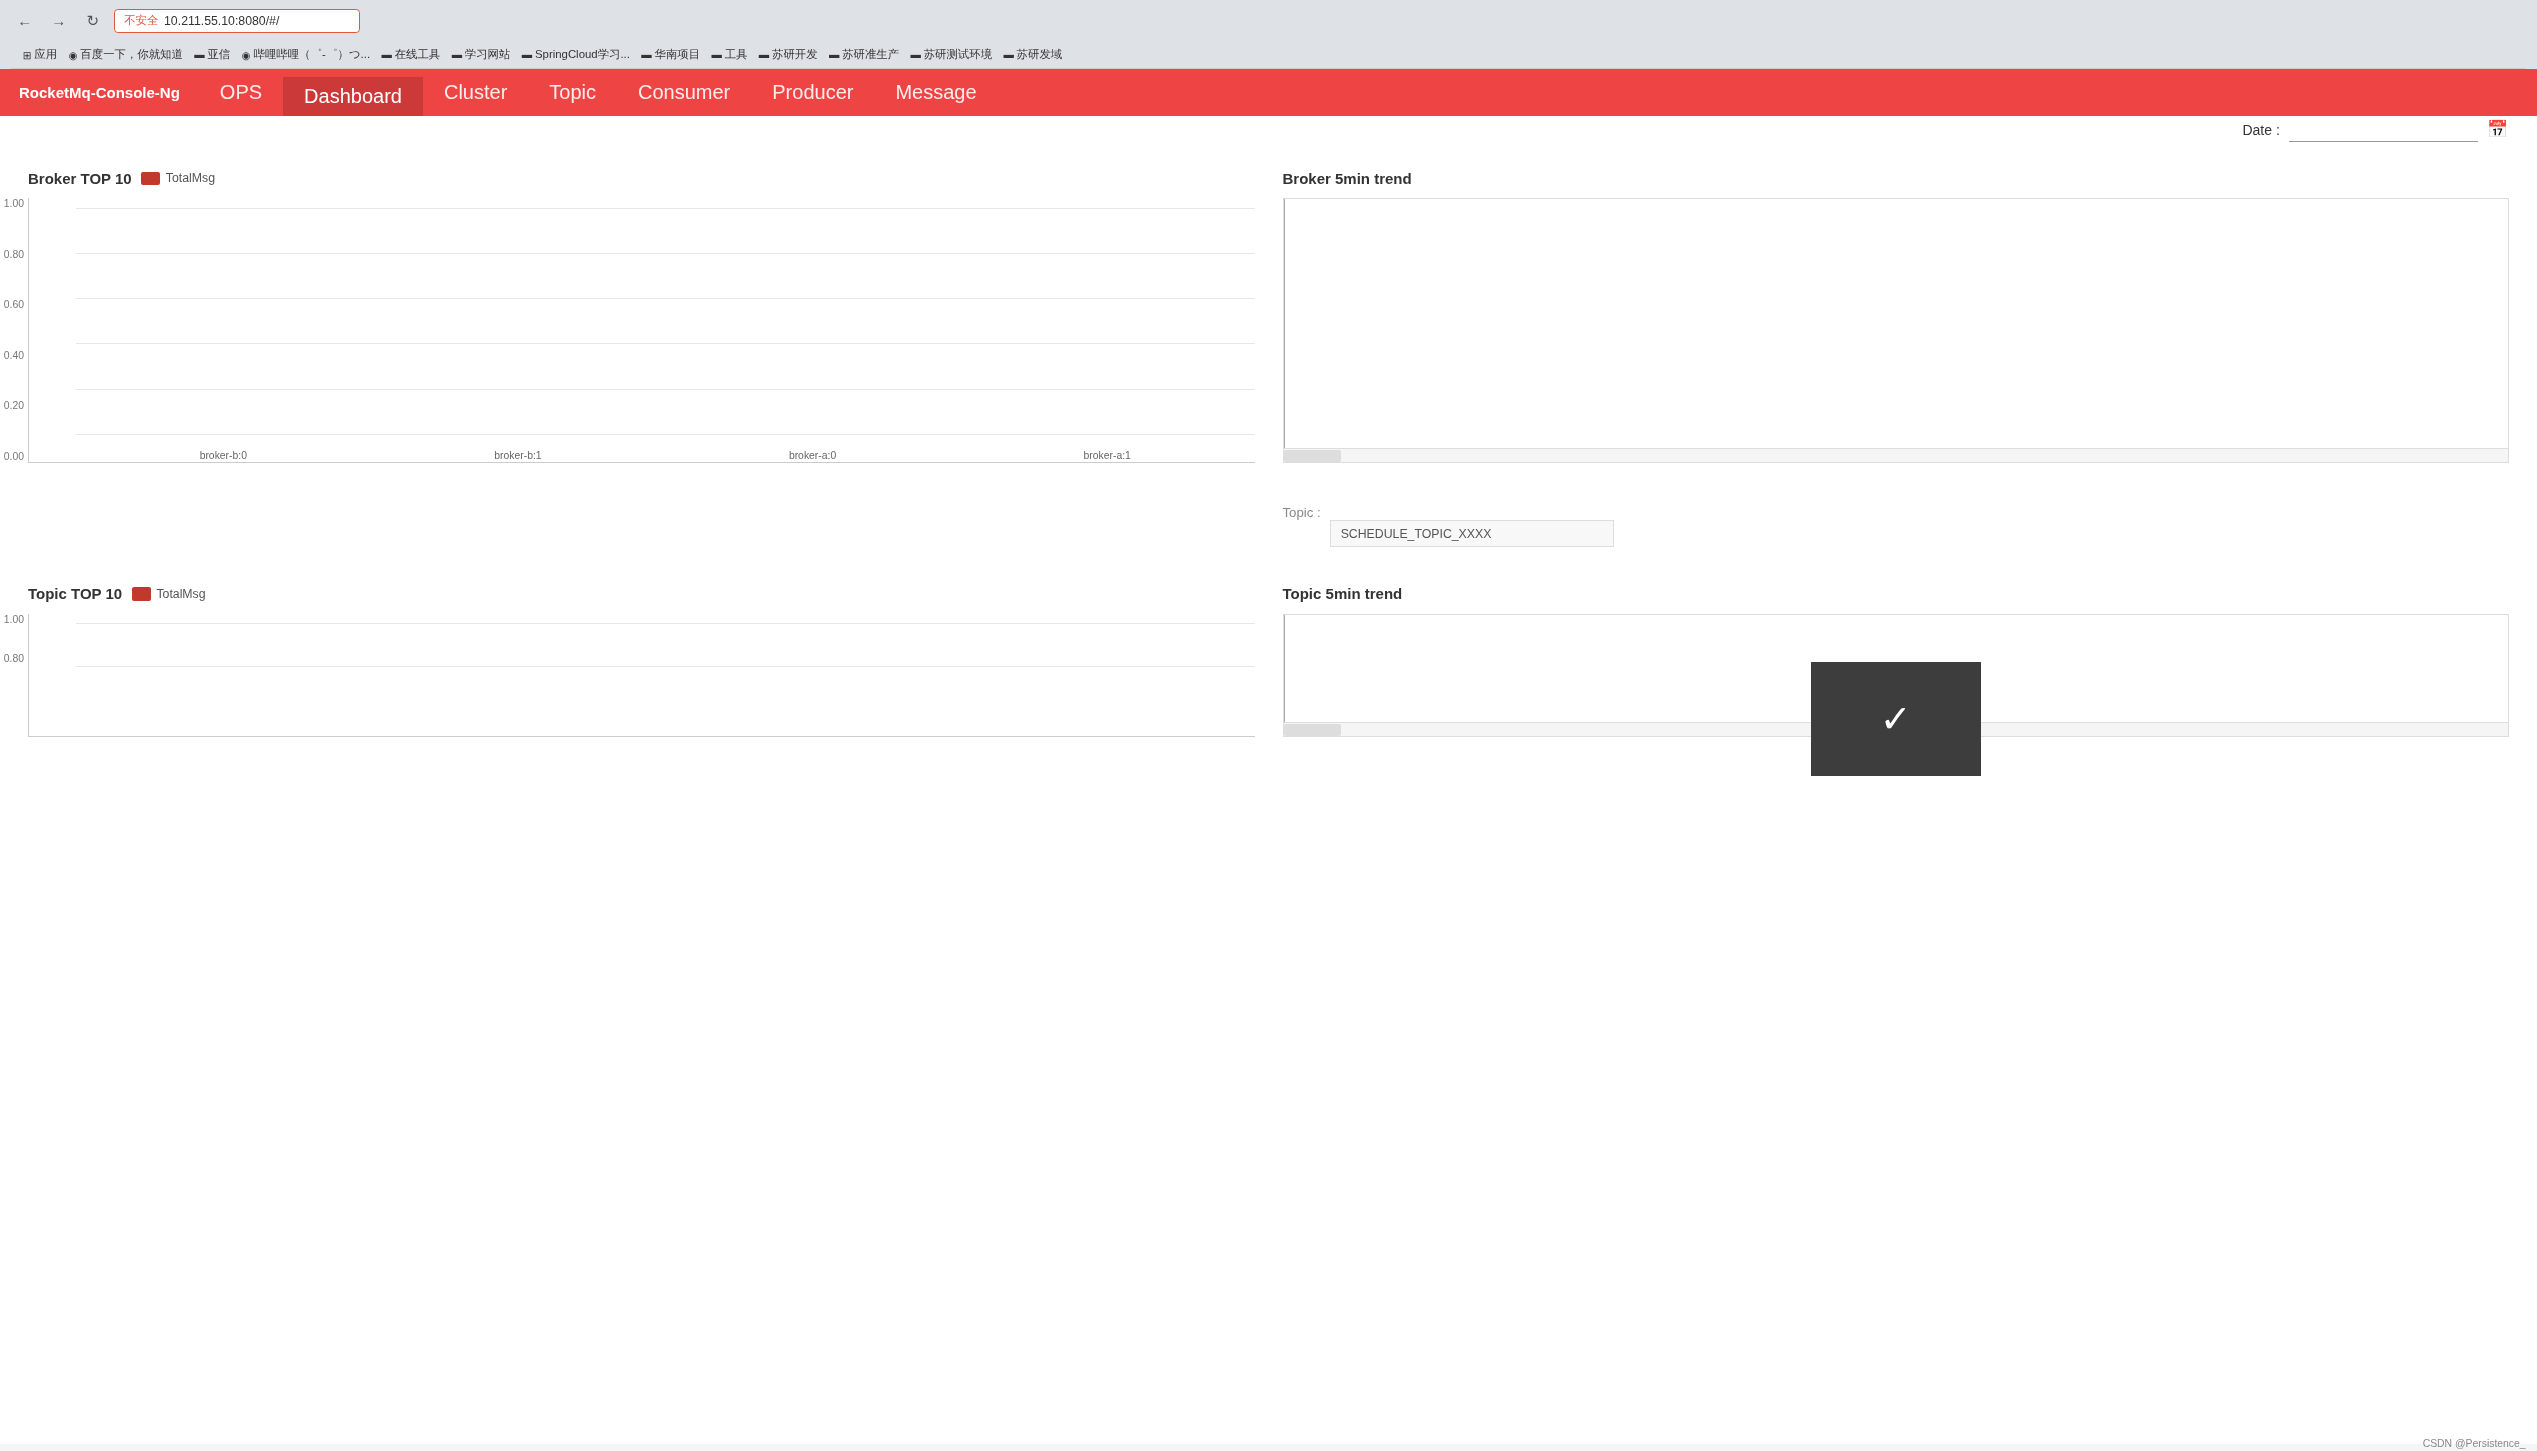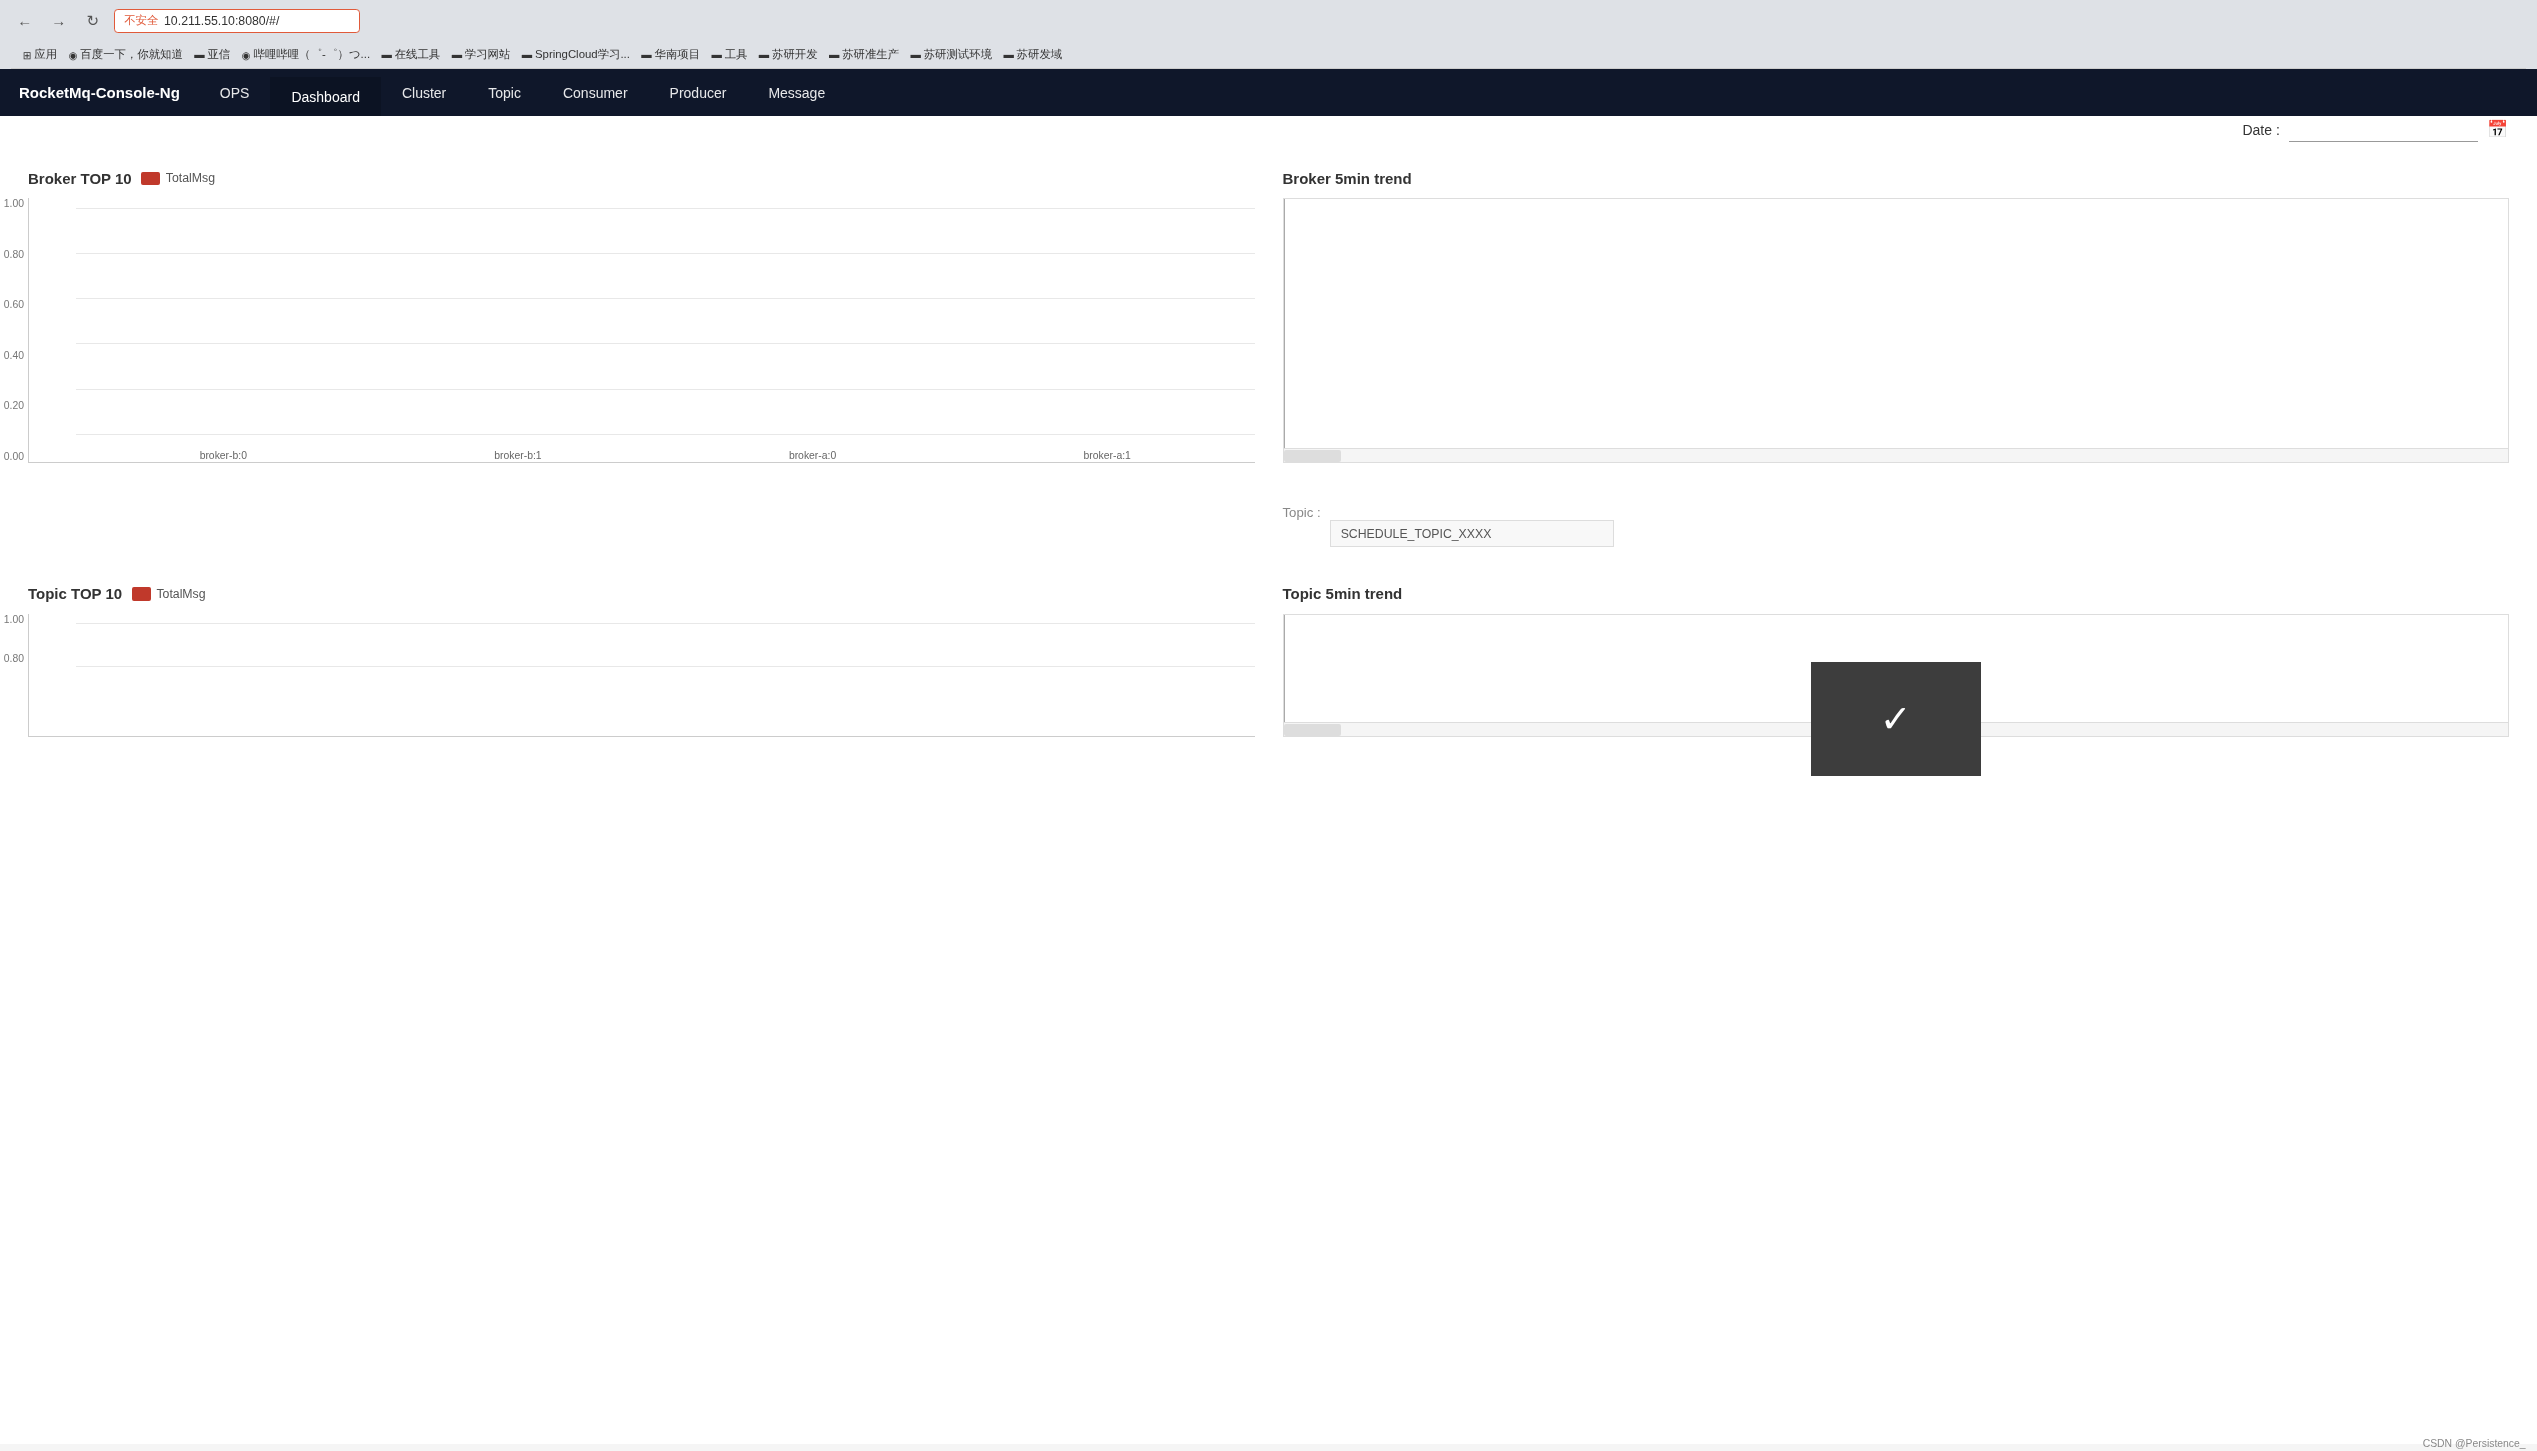--- a/index.html
+++ b/index.html
@@ -57,42 +57,42 @@
       display: flex; align-items: center; gap: 2.8px;
       white-space: nowrap;
       cursor: pointer;
       padding: 1.9px 3.8px;
       border-radius: 2.8px;
     }
     .bookmark-icon { font-size: 10.4px; }
 
     
     .app-nav {
-      background: #0f172a;
+      background: #ef4444;
       display: flex;
       align-items: stretch;
       min-height: 47px;
     }
     .app-logo {
       color: white;
       font-size: 15px;
       font-weight: bold;
       padding: 0 19px;
       display: flex; align-items: center;
     }
     .nav-items {
       display: flex;
       align-items: stretch;
     }
     .nav-item {
       color: rgba(255,255,255,0.9);
       padding: 0 21px;
       display: flex; align-items: center;
       cursor: pointer;
-      font-size: 14px;
+      font-size: 20px;
       border: none;
       background: transparent;
     }
     .nav-item.active {
       background: rgba(0,0,0,0.15);
       color: white;
       margin-top: 8px;
     }
 
     

